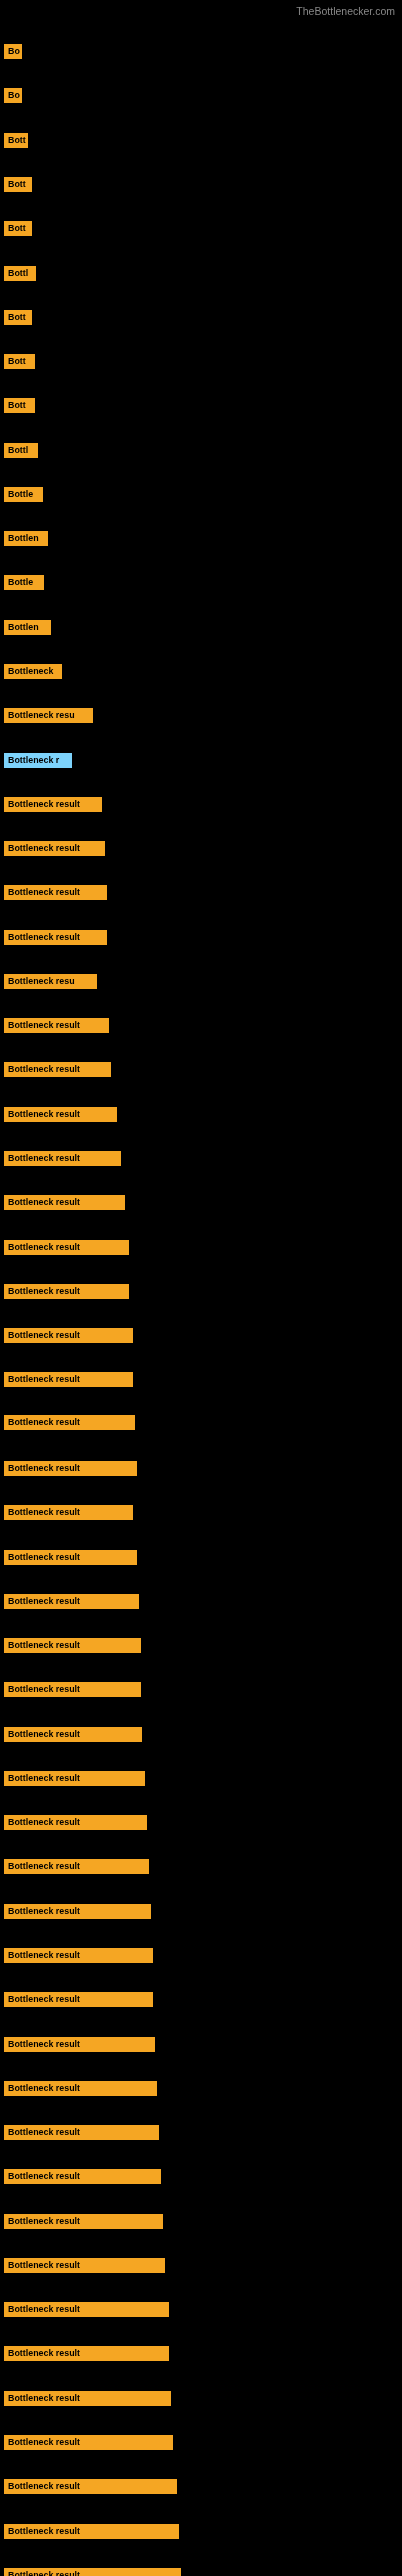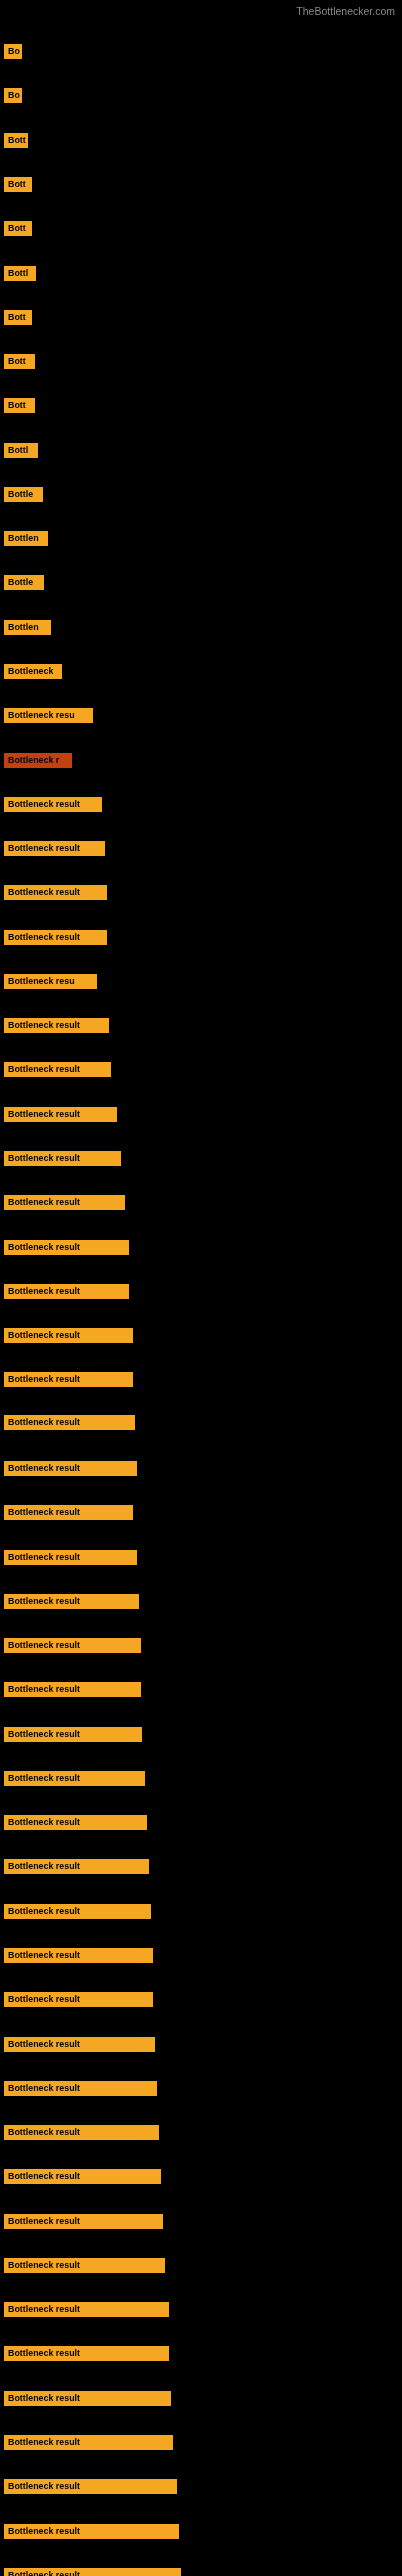--- a/index.html
+++ b/index.html
@@ -63,21 +63,21 @@
     <div style="position: absolute; top: 600px; left: 4px; display: flex; align-items: center;">
       <div style="background-color: rgb(245, 166, 35); color: rgb(0, 0, 0); font-size: 8.9px; font-weight: bold; padding: 2.4px 4px; white-space: nowrap; overflow: hidden; width: 47px; max-width: 47px;">Bottlen</div>
     </div>
     <div style="position: absolute; top: 644px; left: 4px; display: flex; align-items: center;">
       <div style="background-color: rgb(245, 166, 35); color: rgb(0, 0, 0); font-size: 8.9px; font-weight: bold; padding: 2.4px 4px; white-space: nowrap; overflow: hidden; width: 58px; max-width: 58px;">Bottleneck</div>
     </div>
     <div style="position: absolute; top: 688px; left: 4px; display: flex; align-items: center;">
       <div style="background-color: rgb(245, 166, 35); color: rgb(0, 0, 0); font-size: 8.9px; font-weight: bold; padding: 2.4px 4px; white-space: nowrap; overflow: hidden; width: 89px; max-width: 89px;">Bottleneck resu</div>
     </div>
     <div style="position: absolute; top: 733px; left: 4px; display: flex; align-items: center;">
-      <div style="background-color: #c2410c; color: rgb(0, 0, 0); font-size: 8.9px; font-weight: bold; padding: 2.4px 4px; white-space: nowrap; overflow: hidden; width: 68px; max-width: 68px;">Bottleneck r</div>
+      <div style="background-color: #7dd3fc; color: rgb(0, 0, 0); font-size: 8.9px; font-weight: bold; padding: 2.4px 4px; white-space: nowrap; overflow: hidden; width: 68px; max-width: 68px;">Bottleneck r</div>
     </div>
     <div style="position: absolute; top: 777px; left: 4px; display: flex; align-items: center;">
       <div style="background-color: rgb(245, 166, 35); color: rgb(0, 0, 0); font-size: 8.9px; font-weight: bold; padding: 2.4px 4px; white-space: nowrap; overflow: hidden; width: 98px; max-width: 98px;">Bottleneck result</div>
     </div>
     <div style="position: absolute; top: 821px; left: 4px; display: flex; align-items: center;">
       <div style="background-color: rgb(245, 166, 35); color: rgb(0, 0, 0); font-size: 8.9px; font-weight: bold; padding: 2.4px 4px; white-space: nowrap; overflow: hidden; width: 101px; max-width: 101px;">Bottleneck result</div>
     </div>
     <div style="position: absolute; top: 865px; left: 4px; display: flex; align-items: center;">
       <div style="background-color: rgb(245, 166, 35); color: rgb(0, 0, 0); font-size: 8.9px; font-weight: bold; padding: 2.4px 4px; white-space: nowrap; overflow: hidden; width: 103px; max-width: 103px;">Bottleneck result</div>
     </div>

